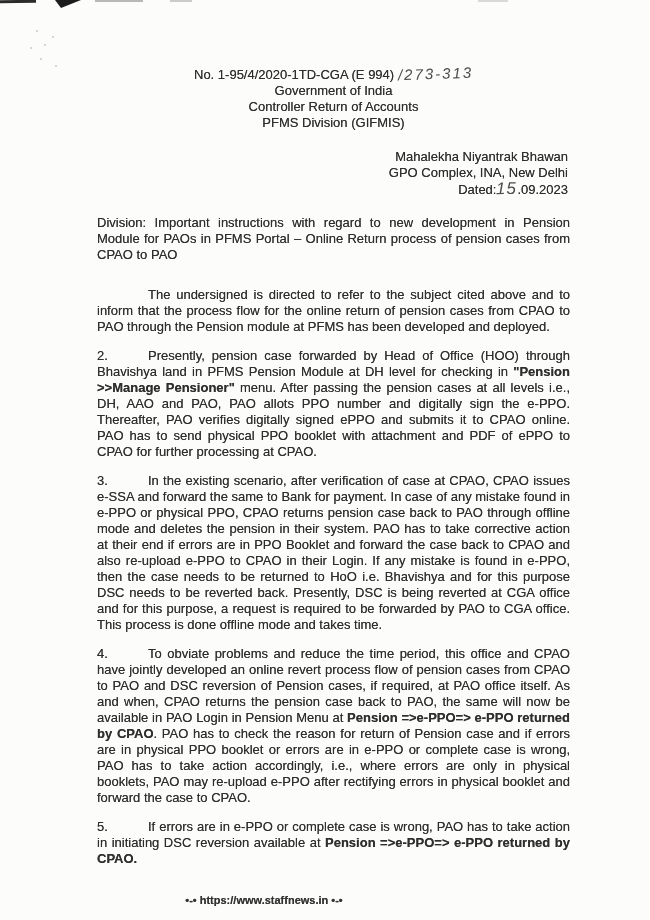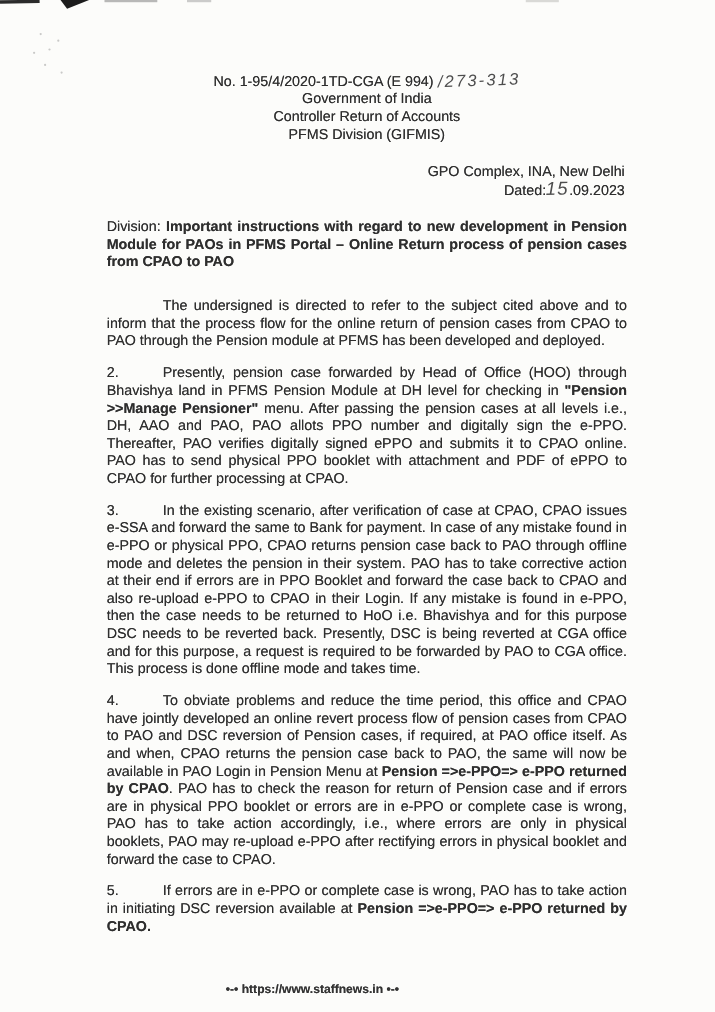--- a/index.html
+++ b/index.html
@@ -35,33 +35,33 @@
     font-size:15px;
     letter-spacing:2px;
     color:#4d4d4d;
     transform:rotate(-2deg);
     text-shadow:none;
   }
   .addr{margin-top:18px;text-align:right;padding-right:2px;}
   .addr .hw{font-size:17px;letter-spacing:1px;transform:rotate(-1deg);}
   .om-title{margin-top:21px;text-align:center;font-weight:700;font-size:13.5px;letter-spacing:.4px;}
   .subject{margin-top:17px;text-align:justify;}
-  .subject .b{font-weight:700;}
+  .subject .b{font-weight:400;}
   .paras{margin-top:24px;}
   .para{
     position:relative;
     text-align:justify;
     text-indent:51px;
     margin-bottom:13px;
   }
   .pnum{position:absolute;left:0;top:0;text-indent:0;}
   .b{font-weight:700;}
   .footer{
     position:absolute;left:0;bottom:14px;width:528px;
-    text-align:center;font-size:11px;font-weight:700;color:#333;padding-left:20px;
+    text-align:center;font-size:11px;font-weight:700;color:#333;
   }
 </style>
 </head>
 <body>
 
 <div class="page">
 
   <div class="art art-line"></div>
   <div class="art-wedge" style="position:absolute;"></div>
   <div class="art art-smudge1"></div>
@@ -80,20 +80,21 @@
       <div class="hdr-line"><span>No. 1-95/4/2020-1TD-CGA (E 994) </span><span class="hw">/273-313</span></div>
       <div>
           <div class="hdr-line">Government of India</div>
           <div class="hdr-line">Controller Return of Accounts</div>
           <div class="hdr-line">PFMS Division (GIFMIS)</div>
         </div>
     </div>
 
     <div class="addr">
       <div>
+          <div class="">Mahalekha Niyantrak Bhawan</div>
           <div class="">GPO Complex, INA, New Delhi</div>
         </div>
       <div><span>Dated:</span><span class="hw">15</span><span>.09.2023</span></div>
     </div>
 
 
     <div class="subject"><span>Division:</span> <span class="b">Important instructions with regard to new development in Pension Module for PAOs in PFMS Portal – Online Return process of pension cases from CPAO to PAO</span></div>
 
     <div class="paras">
         <div class="para"><span>The undersigned is directed to refer to the subject cited above and to inform that the process flow for the online return of pension cases from CPAO to PAO through the Pension module at PFMS has been developed and deployed.</span></div>

